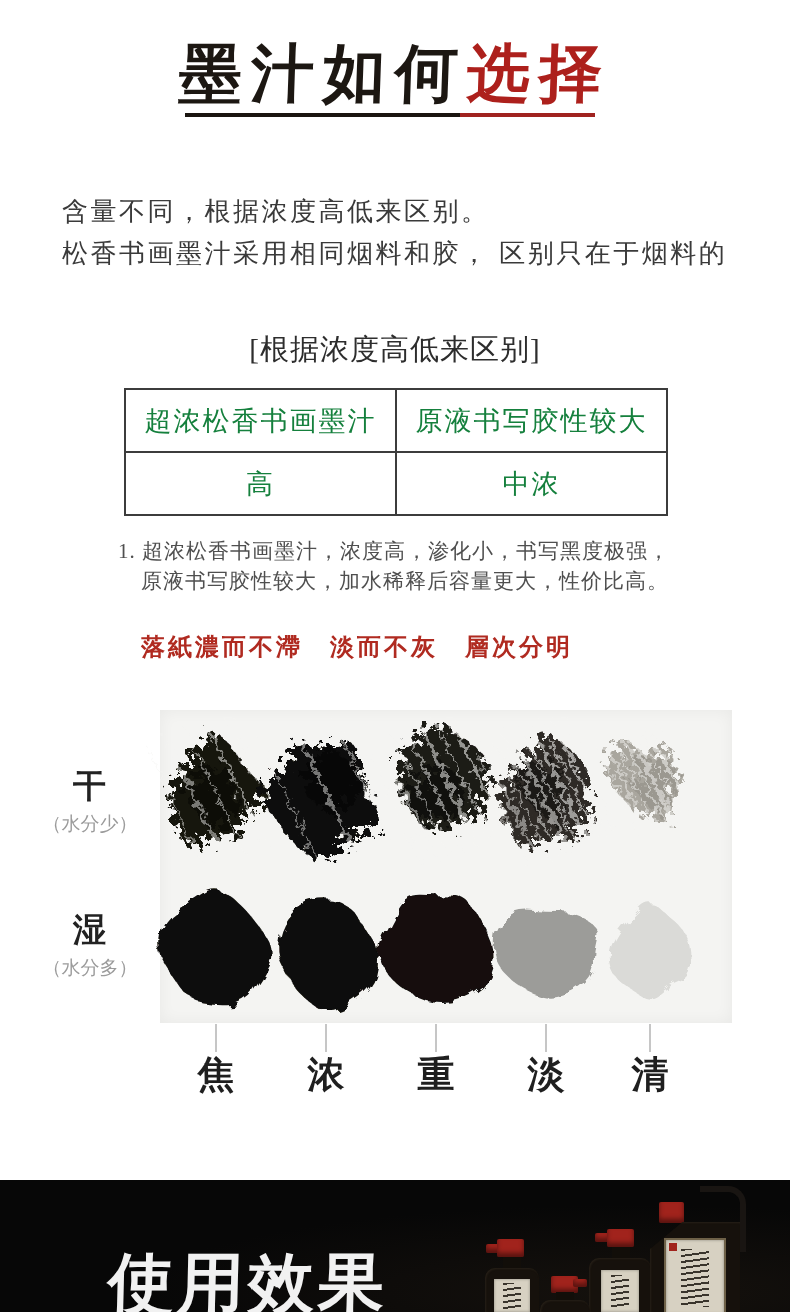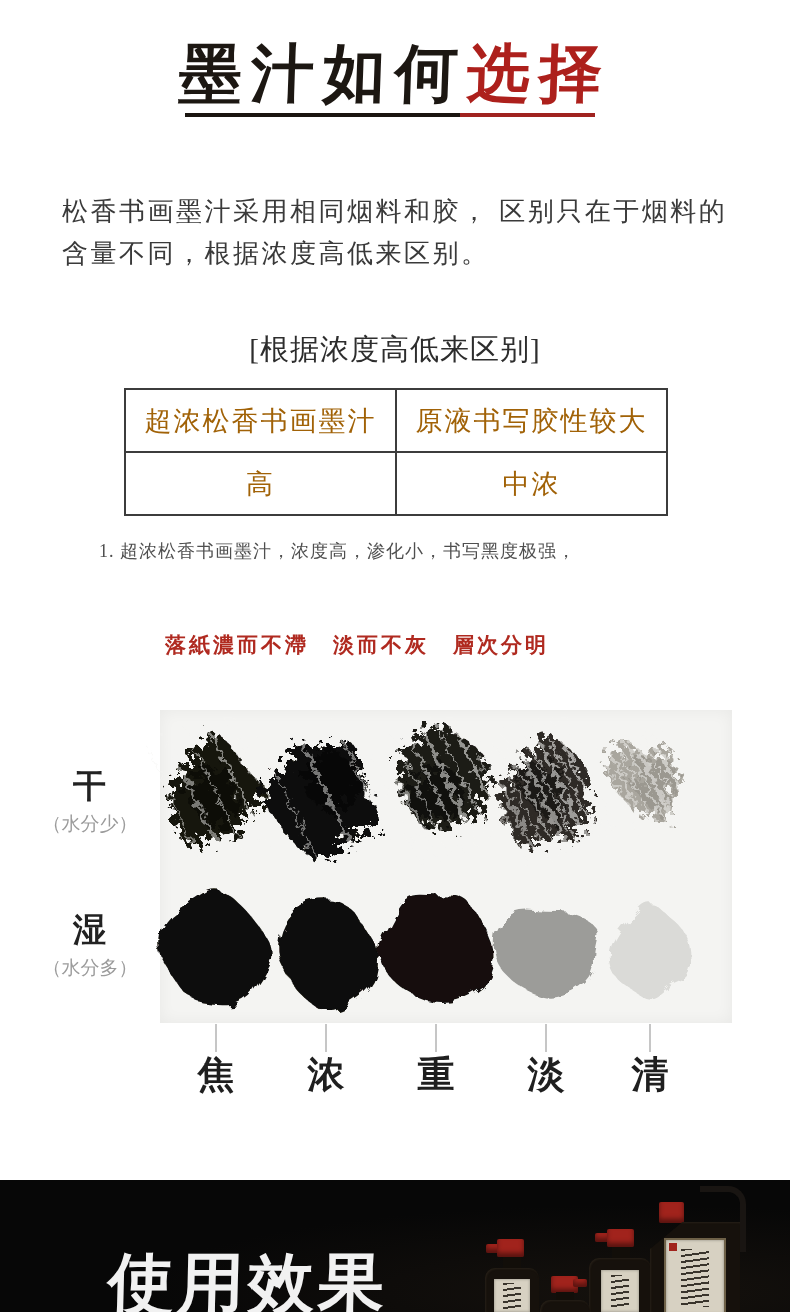--- a/index.html
+++ b/index.html
@@ -32,32 +32,32 @@
     background:linear-gradient(to right,var(--line-black) 0 67%,var(--line-red) 67% 100%);}
 
   
   .intro{top:190px;left:62px;width:690px;font-size:26px;line-height:42px;
     letter-spacing:2.5px;color:#3a3a3a;}
 
   
   .cmp-caption{top:330px;left:0;width:790px;text-align:center;
     font-family:var(--serif);font-size:29px;color:#2d2d2d;letter-spacing:1px;}
   table.cmp{top:388px;left:124px;width:544px;position:absolute;
-    border-collapse:collapse;font-family:var(--serif);font-size:27px;color:#a16207;
+    border-collapse:collapse;font-family:var(--serif);font-size:27px;color:#15803d;
     text-align:center;table-layout:fixed;}
   table.cmp td{border:2px solid #3c3c3c;height:59px;letter-spacing:2px;}
 
   
-  .note{top:536px;left:99px;width:600px;font-family:var(--serif);
-    font-size:18px;line-height:30px;color:#4f4f4f;letter-spacing:1px;white-space:nowrap;}
+  .note{top:536px;left:118px;width:600px;font-family:var(--serif);
+    font-size:21px;line-height:30px;color:#4f4f4f;letter-spacing:1px;white-space:nowrap;}
   .note .l2{margin-left:23px}
 
   
   .slogan{top:631px;left:0;width:714px;text-align:center;font-family:var(--serif);
-    font-weight:700;font-size:21px;color:var(--accent-red);letter-spacing:3px;}
+    font-weight:700;font-size:24px;color:var(--accent-red);letter-spacing:3px;}
 
   
   .demo{top:700px;left:0;width:790px;height:410px}
   .panel{position:absolute;top:10px;left:160px;width:572px;height:313px;
     background:var(--panel-bg);box-shadow:inset 0 0 16px rgba(0,0,0,.05);}
   .rl{position:absolute;left:28px;width:124px;text-align:center;color:#222}
   .rl .main{font-size:33px;font-weight:600;letter-spacing:1px;line-height:36px}
   .rl .sub{margin-top:7px;font-size:19px;color:#9b9b9b;letter-spacing:0}
   .rl1{top:68px}
   .rl2{top:212px}
@@ -99,40 +99,41 @@
       <feTurbulence type="fractalNoise" baseFrequency="0.055" numOctaves="3" seed="4" result="n"></feTurbulence>
       <feDisplacementMap in="SourceGraphic" in2="n" scale="14"></feDisplacementMap>
     </filter>
   </defs>
 </svg>
 
 <div class="abs title-wrap"><span>墨汁如何</span><span class="hl">选择</span></div>
 <div class="abs title-underline"></div>
 
 <div class="abs intro">
+  <div>含量不同，根据浓度高低来区别。</div>
   <div>松香书画墨汁采用相同烟料和胶， 区别只在于烟料的</div>
-  <div>含量不同，根据浓度高低来区别。</div>
 </div>
 
 <div class="abs cmp-caption">[根据浓度高低来区别]</div>
 <table class="cmp">
   <tbody>
     <tr>
       <td>超浓松香书画墨汁</td>
       <td>原液书写胶性较大</td>
     </tr>
     <tr>
       <td>高</td>
       <td>中浓</td>
     </tr>
   </tbody>
 </table>
 
 <div class="abs note">
   <div>1. 超浓松香书画墨汁，浓度高，渗化小，书写黑度极强，</div>
+  <div class="l2">原液书写胶性较大，加水稀释后容量更大，性价比高。</div>
 </div>
 
 <div class="abs slogan">落紙濃而不滯　淡而不灰　層次分明</div>
 
 <div class="abs demo">
   <div class="panel"></div>
 
   <div class="rl rl1">
     <div class="main">干</div>
     <div class="sub">（水分少）</div>

